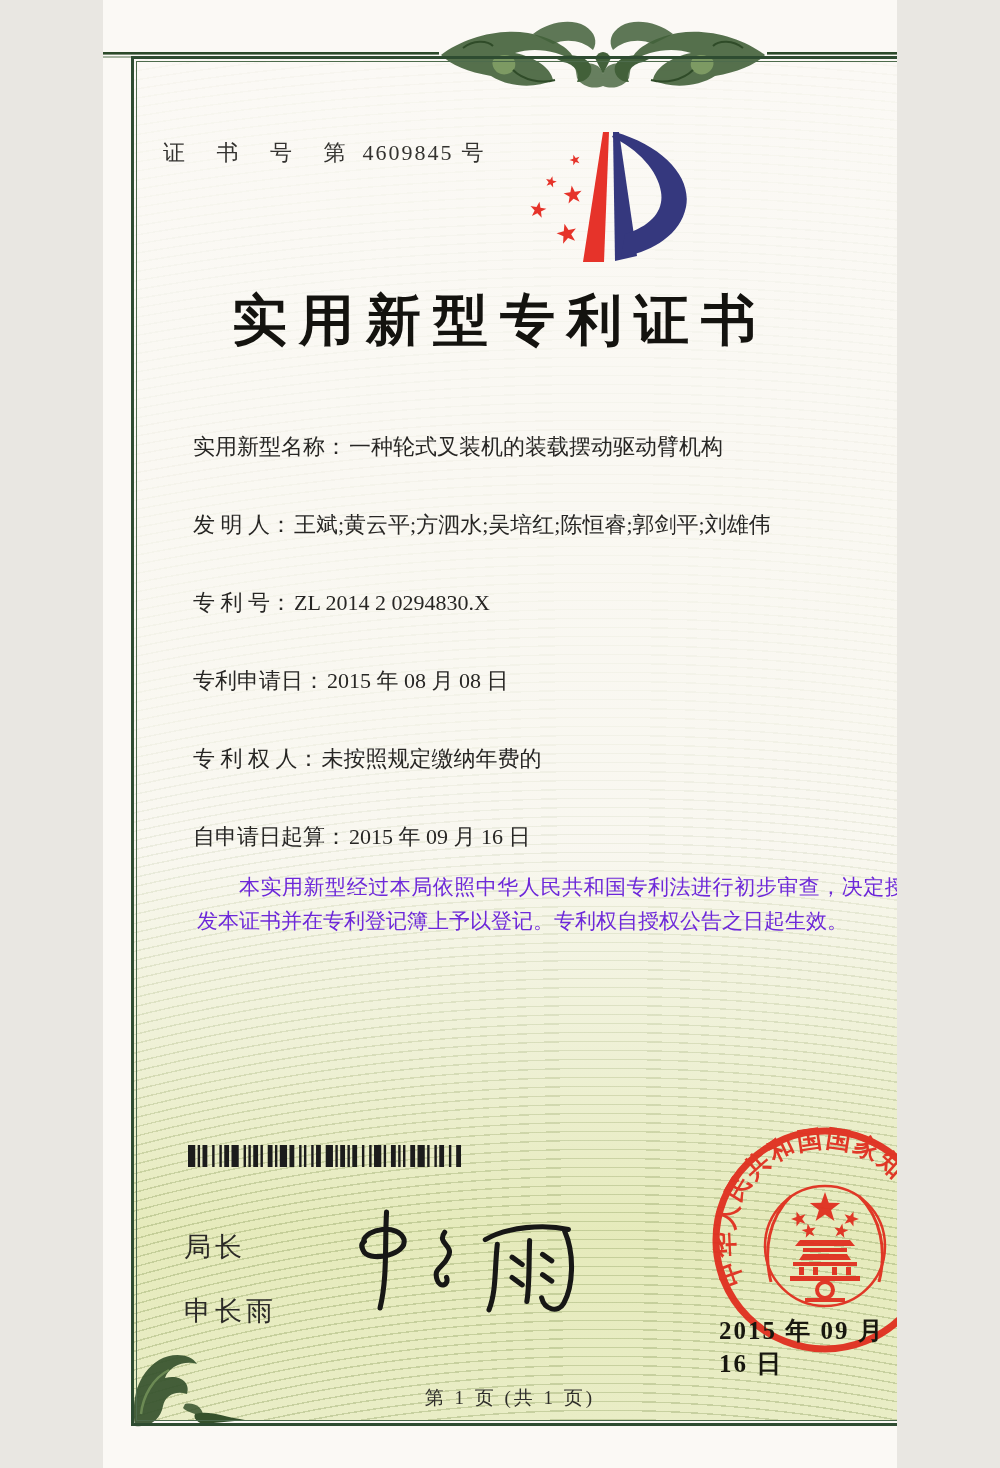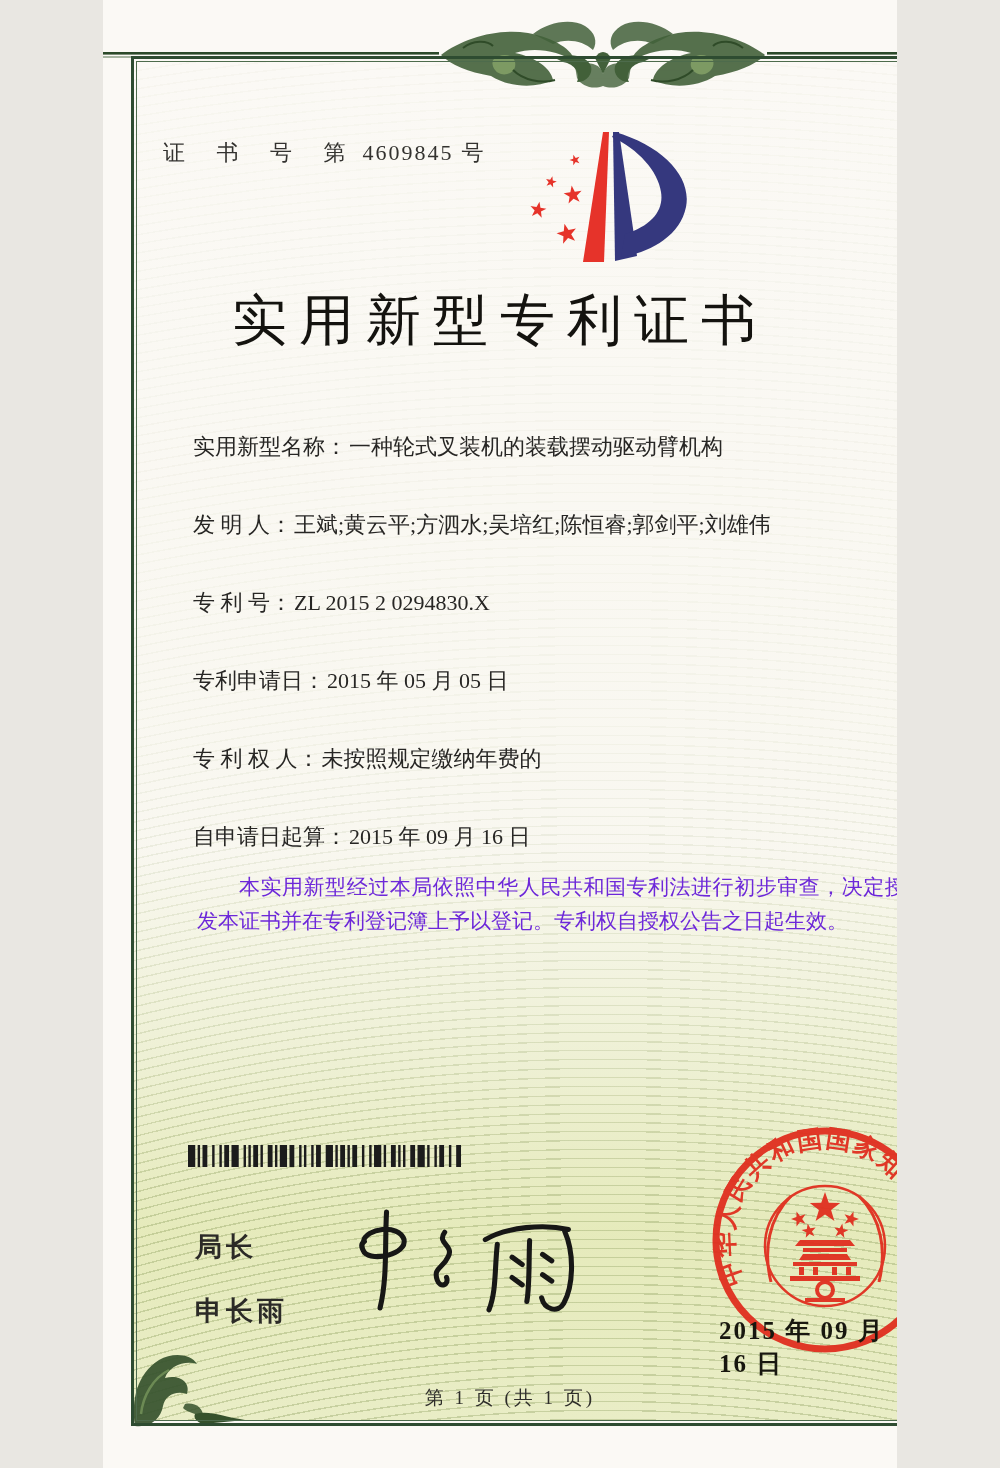--- a/index.html
+++ b/index.html
@@ -20,35 +20,35 @@
 
   .cert-no{position:absolute;left:60px;top:138px;z-index:3;font-size:22px;color:#33322f;}
   .cert-no .sp{letter-spacing:13px;}
   .cert-no .num{letter-spacing:2px;margin-left:4px;}
   .cert-no .suf{margin-left:8px;}
 
   .logo{position:absolute;left:408px;top:122px;width:195px;height:150px;z-index:3;}
   .tax-stamp{position:absolute;left:791px;top:72px;width:155px;height:155px;z-index:4;transform:rotate(-12deg);opacity:0.92;}
 
   .title{position:absolute;left:0;right:0;top:284px;z-index:3;text-align:center;
-         font-size:55px;font-weight:400;letter-spacing:12px;color:#14130f;}
+         font-size:55px;font-weight:700;letter-spacing:12px;color:#14130f;}
 
   .fields{position:absolute;left:82px;top:0;z-index:3;font-size:22px;color:#272624;}
   .field{position:absolute;left:8px;white-space:nowrap;}
   .f0{top:432px}.f1{top:510px}.f2{top:588px}.f3{top:666px}.f4{top:744px}.f5{top:822px}
   .f-colon{margin:0 2px 0 0;}
 
   .paras{position:absolute;left:82px;width:838px;top:871px;z-index:3;font-size:21px;line-height:33.5px;
          text-align:justify;color:#6d28d9;margin-left:12px;}
   .paras p{margin:0;text-indent:2em;}
 
   .barcode{position:absolute;left:85px;top:1145px;width:273px;height:22px;z-index:3;}
 
-  .director{position:absolute;left:92px;z-index:3;font-family:"Liberation Sans","DejaVu Sans",sans-serif;
-            font-size:27px;font-weight:700;color:#2b2a27;letter-spacing:4px;}
+  .director{position:absolute;left:81px;z-index:3;font-family:"Liberation Sans","DejaVu Sans",sans-serif;
+            font-size:27px;font-weight:400;color:#2b2a27;letter-spacing:4px;}
   .director.t{top:1229px;}
   .director.n{top:1272px;margin-top:21px;}
 
   .signature{position:absolute;left:242px;top:1198px;width:240px;height:122px;z-index:3;}
 
   .seal{position:absolute;left:606px;top:1124px;width:232px;height:232px;z-index:5;opacity:0.93;}
   .seal-date{position:absolute;left:616px;top:1314px;z-index:6;font-size:25px;font-weight:600;
              letter-spacing:2px;color:#18170f;}
 
   .footer{position:absolute;left:0;right:0;top:1385px;z-index:3;text-align:center;font-size:19px;
@@ -136,22 +136,22 @@
     </text>
     <text x="77.5" y="73" font-size="16" font-weight="700" fill="#e03527" letter-spacing="5" text-anchor="middle" font-family="Liberation Serif, DejaVu Serif, serif">印 花 税</text>
     <text x="77.5" y="96" font-size="16" font-weight="700" fill="#e03527" letter-spacing="2" text-anchor="middle" font-family="Liberation Serif, DejaVu Serif, serif">代扣专用章</text>
   </svg>
 
   <div class="title">实用新型专利证书</div>
 
   <div class="fields">
     <div class="field f0"><span class="f-label">实用新型名称</span><span class="f-colon">：</span><span class="f-value">一种轮式叉装机的装载摆动驱动臂机构</span></div>
     <div class="field f1"><span class="f-label">发 明 人</span><span class="f-colon">：</span><span class="f-value">王斌;黄云平;方泗水;吴培红;陈恒睿;郭剑平;刘雄伟</span></div>
-    <div class="field f2"><span class="f-label">专 利 号</span><span class="f-colon">：</span><span class="f-value">ZL 2015 2 0294830.X</span></div>
-    <div class="field f3"><span class="f-label">专利申请日</span><span class="f-colon">：</span><span class="f-value">2015 年 05 月 05 日</span></div>
+    <div class="field f2"><span class="f-label">专 利 号</span><span class="f-colon">：</span><span class="f-value">ZL 2014 2 0294830.X</span></div>
+    <div class="field f3"><span class="f-label">专利申请日</span><span class="f-colon">：</span><span class="f-value">2015 年 08 月 08 日</span></div>
     <div class="field f4"><span class="f-label">专 利 权 人</span><span class="f-colon">：</span><span class="f-value">未按照规定缴纳年费的</span></div>
     <div class="field f5"><span class="f-label">自申请日起算</span><span class="f-colon">：</span><span class="f-value">2015 年 09 月 16 日</span></div>
   </div>
 
   <div class="paras">
     <p>本实用新型经过本局依照中华人民共和国专利法进行初步审查，决定授予专利权，颁发本证书并在专利登记簿上予以登记。专利权自授权公告之日起生效。</p>
   </div>
 
   <svg class="barcode" viewBox="0 0 113 40" preserveAspectRatio="none">
     <g id="barcode-bars" fill="#1c1c1c">

